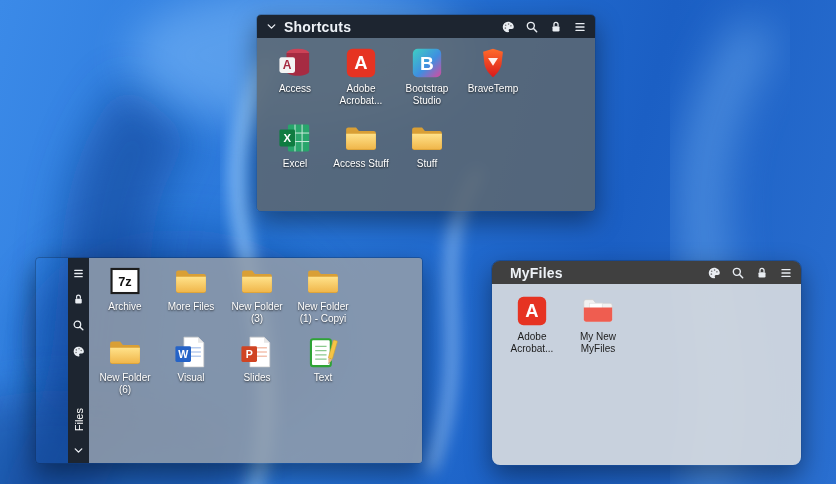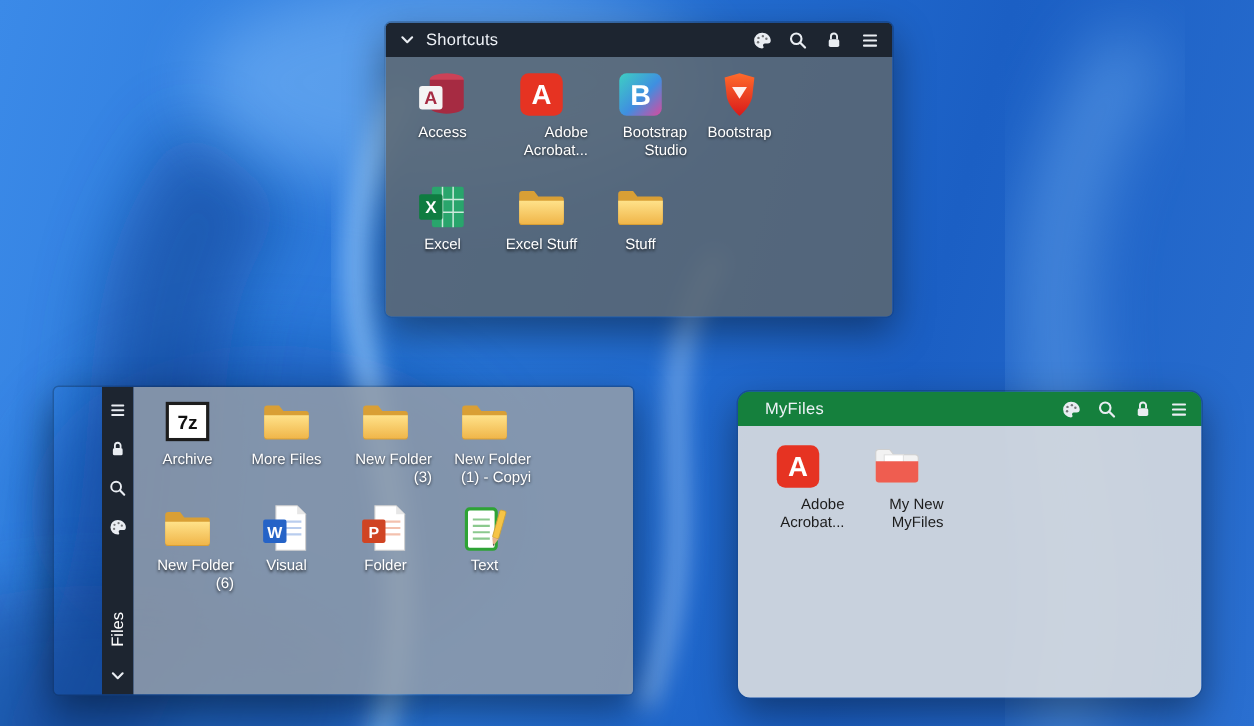--- a/index.html
+++ b/index.html
@@ -5,43 +5,43 @@
   html,body{margin:0;padding:0;}
   body{
     width:836px;height:484px;overflow:hidden;position:relative;
     font-family:"Liberation Sans", sans-serif;
     background:linear-gradient(105deg,#3b8ae8 0%,#2673d6 40%,#1b5fc4 70%,#2a6fd0 100%);
   }
   .bgsvg{position:absolute;inset:0;z-index:0;}
   .window{position:absolute;z-index:2;box-shadow:0 10px 26px rgba(0,0,0,.40);border:1px solid rgba(0,0,0,.25);}
   .win-header{height:23px;display:flex;align-items:center;padding:0 8px;gap:6px;color:#eef2f7;}
   .hdr-dark{background:#1d2530;}
-  .win-title{font-size:11px;font-weight:normal;letter-spacing:.2px;}
+  .win-title{font-size:14px;font-weight:bold;letter-spacing:.2px;}
   .win-icons{margin-left:auto;display:flex;align-items:center;gap:10px;}
   .ui-ic{width:14px;height:14px;display:block;color:#e9edf2;}
   .ui-ic.sm{width:13px;height:13px;}
   .cell{width:64px;display:flex;flex-direction:column;align-items:center;gap:3px;cursor:pointer;}
   .fi{width:34px;height:34px;display:block;}
-  .lbl{font-size:10px;color:#fff;text-align:right;line-height:1.2;max-width:62px;
+  .lbl{font-size:10px;color:#fff;text-align:center;line-height:1.2;max-width:62px;
        text-shadow:0 1px 2px rgba(0,0,0,.75);word-wrap:break-word;}
   
   #win-shortcuts{left:256px;top:14px;width:338px;height:196px;border-radius:5px;overflow:hidden;}
   #win-shortcuts .win-body{height:calc(100% - 23px);background:rgba(91,102,113,.88);
        padding:8px 6px;display:flex;flex-wrap:wrap;column-gap:2px;row-gap:14px;align-content:flex-start;}
   
   #win-files{left:35px;top:257px;width:354px;height:205px;border-radius:4px;overflow:hidden;display:flex;padding-left:32px;}
   .files-sidebar{width:21px;background:#1d2530;display:flex;flex-direction:column;align-items:center;
        padding:9px 0 6px 0;gap:13px;}
   .files-sidebar .spacer{flex:1;}
   .vtitle{writing-mode:vertical-rl;transform:rotate(180deg);color:#fff;font-size:11px;}
   .files-body{flex:1;background:rgba(148,158,169,.85);padding:6px 4px;display:flex;flex-wrap:wrap;
        column-gap:2px;row-gap:10px;align-content:flex-start;}
   
   #win-myfiles{left:491px;top:260px;width:309px;height:204px;border-radius:9px;overflow:hidden;}
-  #win-myfiles .win-header{background:#15803d;padding-left:18px;}
+  #win-myfiles .win-header{background:#404040;padding-left:18px;}
   #win-myfiles .win-body{height:calc(100% - 23px);background:rgba(213,217,223,.93);
        padding:10px 8px;display:flex;flex-wrap:wrap;column-gap:2px;row-gap:10px;align-content:flex-start;}
   #win-myfiles .lbl{color:#1c1c1c;text-shadow:none;}
 </style>
 </head>
 <body>
 
 <svg style="position:absolute;width:0;height:0;overflow:hidden" aria-hidden="true">
 <defs>
   <linearGradient id="g-folder" x1="0" y1="0" x2="0" y2="1">
@@ -251,33 +251,33 @@
     <div class="cell">
       <svg class="fi">
           <use href="#i-bs"></use>
         </svg>
       <div class="lbl">Bootstrap Studio</div>
     </div>
     <div class="cell">
       <svg class="fi">
           <use href="#i-brave"></use>
         </svg>
-      <div class="lbl">Bootstrap</div>
+      <div class="lbl">BraveTemp</div>
     </div>
     <div class="cell">
       <svg class="fi">
           <use href="#i-excel"></use>
         </svg>
       <div class="lbl">Excel</div>
     </div>
     <div class="cell">
       <svg class="fi">
           <use href="#i-folder"></use>
         </svg>
-      <div class="lbl">Excel Stuff</div>
+      <div class="lbl">Access Stuff</div>
     </div>
     <div class="cell">
       <svg class="fi">
           <use href="#i-folder"></use>
         </svg>
       <div class="lbl">Stuff</div>
     </div>
   </div>
 </div>
 
@@ -335,21 +335,21 @@
     <div class="cell">
       <svg class="fi">
           <use href="#i-word"></use>
         </svg>
       <div class="lbl">Visual</div>
     </div>
     <div class="cell">
       <svg class="fi">
           <use href="#i-ppt"></use>
         </svg>
-      <div class="lbl">Folder</div>
+      <div class="lbl">Slides</div>
     </div>
     <div class="cell">
       <svg class="fi">
           <use href="#i-note"></use>
         </svg>
       <div class="lbl">Text</div>
     </div>
   </div>
 </div>
 

